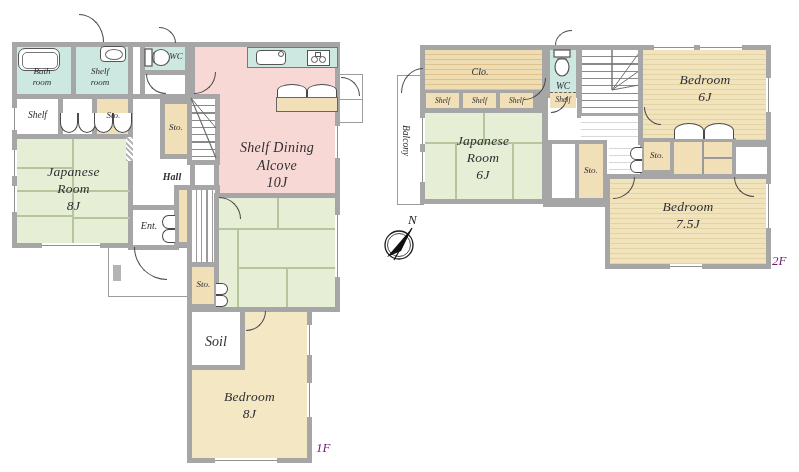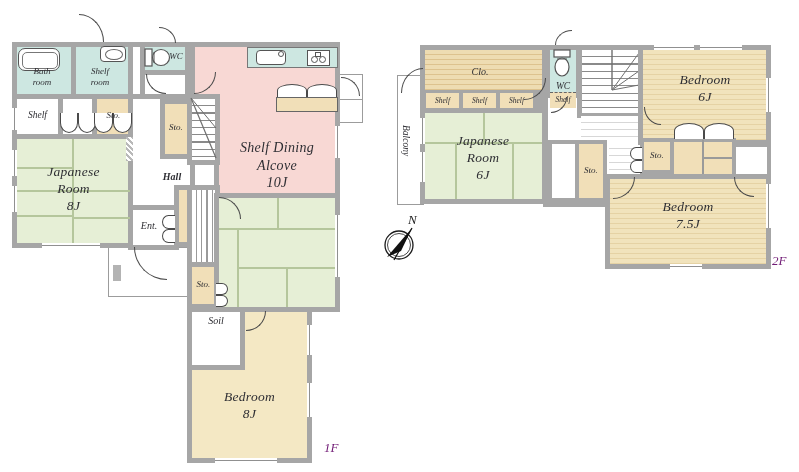--- a/index.html
+++ b/index.html
@@ -146,24 +146,24 @@
     <div class="lb sm" style="left:13px;top:110px;width:49px;font-size:9.5px;">Shelf</div>
     <div class="lb sm" style="left:92px;top:110px;width:43px;">Sto.</div>
     <div class="lb sm" style="left:160px;top:122px;width:32px;">Sto.</div>
     <div class="lb big" style="left:17px;top:164px;width:113px;">
       <span>Japanese</span><br><span>Room</span><br><span>8J</span></div>
     <div class="lb mid" style="left:150px;top:171px;width:44px;font-weight:bold;">Hall</div>
     <div class="lb big" style="left:217px;top:139px;width:120px;font-size:14px;">
       <span>Shelf Dining</span><br><span>Alcove</span><br><span>10J</span></div>
     <div class="lb mid" style="left:128px;top:220px;width:42px;">Ent.</div>
     <div class="lb sm" style="left:187px;top:279px;width:33px;">Sto.</div>
-    <div class="lb sm" style="left:190px;top:315px;width:52px;font-size:10px;">Soil</div>
+    <div class="lb sm" style="left:190px;top:333px;width:52px;font-size:14px;">Soil</div>
     <div class="lb big" style="left:192px;top:389px;width:115px;">
       <span>Bedroom</span><br><span>8J</span></div>
-    <div class="flab" style="position:absolute;left:324px;top:440px;">1F</div>
+    <div class="flab" style="position:absolute;left:316px;top:440px;">1F</div>
   </div>
 
   <div>
     <div class="thin" style="left:397px;top:75px;width:27px;height:130px;"></div>
     <div class="lb vtxt" style="left:399px;top:105px;height:72px;font-size:9.5px;">Balcony</div>
 
     <div class="r clob" style="left:420px;top:45px;width:127px;height:55px;"></div>
     <div class="fill" style="left:420px;top:90px;width:127px;height:21px;background:#a6a6a6;"></div>
     <div class="fill" style="left:426px;top:93px;width:33px;height:15px;background:#f1dfb8;"></div>
     <div class="fill" style="left:463px;top:93px;width:33px;height:15px;background:#f1dfb8;"></div>

